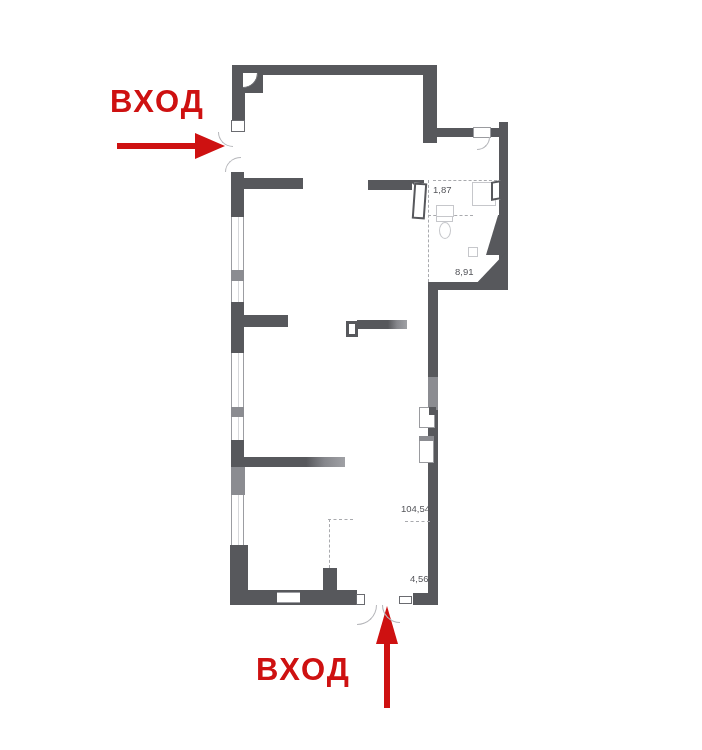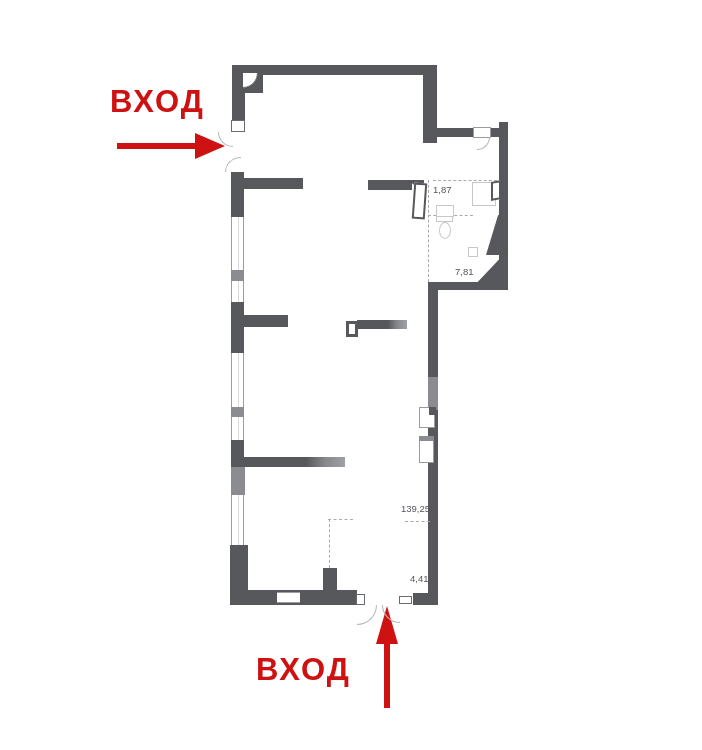--- a/index.html
+++ b/index.html
@@ -109,17 +109,17 @@
   <div class="abs wall" style="left:486px;top:215px;width:22px;height:40px;clip-path:polygon(55% 0,100% 0,100% 100%,0 100%);"></div>
   <div class="abs wall" style="left:472px;top:250px;width:36px;height:38px;clip-path:polygon(100% 0,100% 100%,0 100%);"></div>
   <div class="abs" style="left:491px;top:181px;width:10px;height:19px;background:#fff;border:2px solid var(--wall);transform:skewY(-10deg);"></div>
 
   <div class="abs" style="left:419px;top:407px;width:16px;height:21px;background:#fff;border:1.5px solid #9a9b9f;"></div>
   <div class="abs wall" style="left:429px;top:407px;width:7px;height:8px;"></div>
   <div class="abs" style="left:419px;top:436px;width:15px;height:27px;background:#fff;border:1.5px solid #9a9b9f;"></div>
   <div class="abs wall-light" style="left:419px;top:436px;width:15px;height:5px;"></div>
 
   <div class="abs lbl" style="left:433px;top:184px;">1,87</div>
-  <div class="abs lbl" style="left:455px;top:266px;">7,81</div>
-  <div class="abs lbl" style="left:401px;top:503px;">139,25</div>
-  <div class="abs lbl" style="left:410px;top:573px;">4,41</div>
+  <div class="abs lbl" style="left:455px;top:266px;">8,91</div>
+  <div class="abs lbl" style="left:401px;top:503px;">104,54</div>
+  <div class="abs lbl" style="left:410px;top:573px;">4,56</div>
 
 </div>
 
 </body></html>

